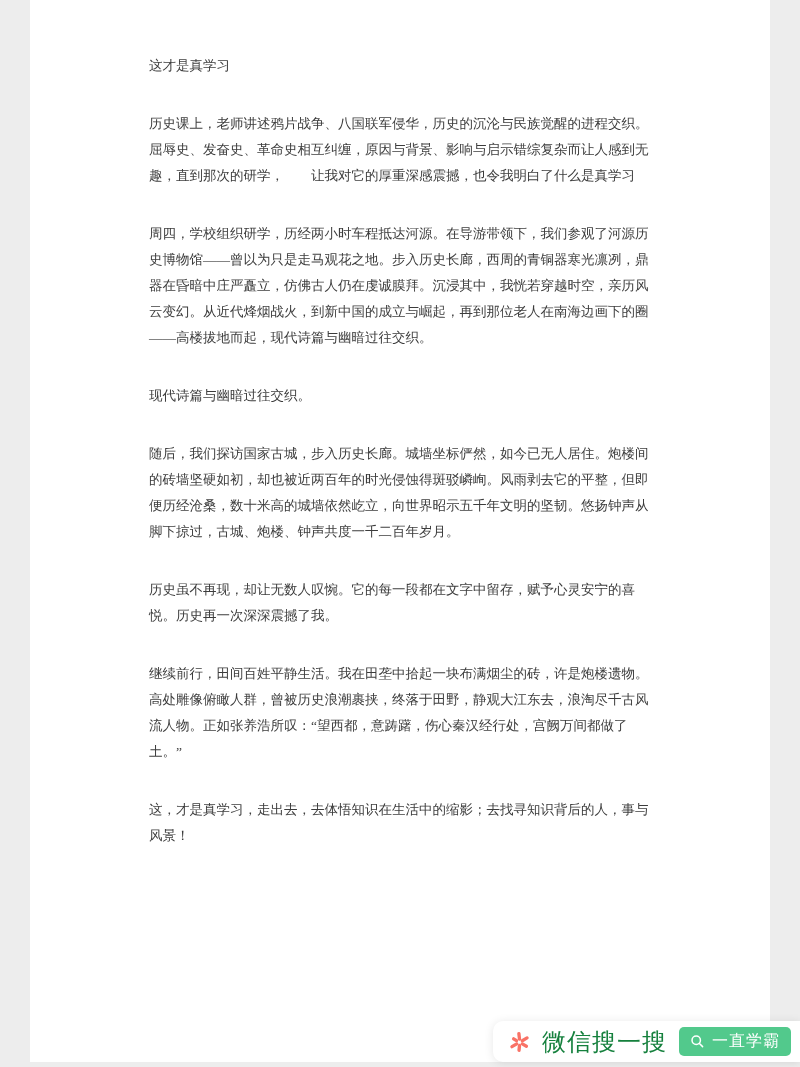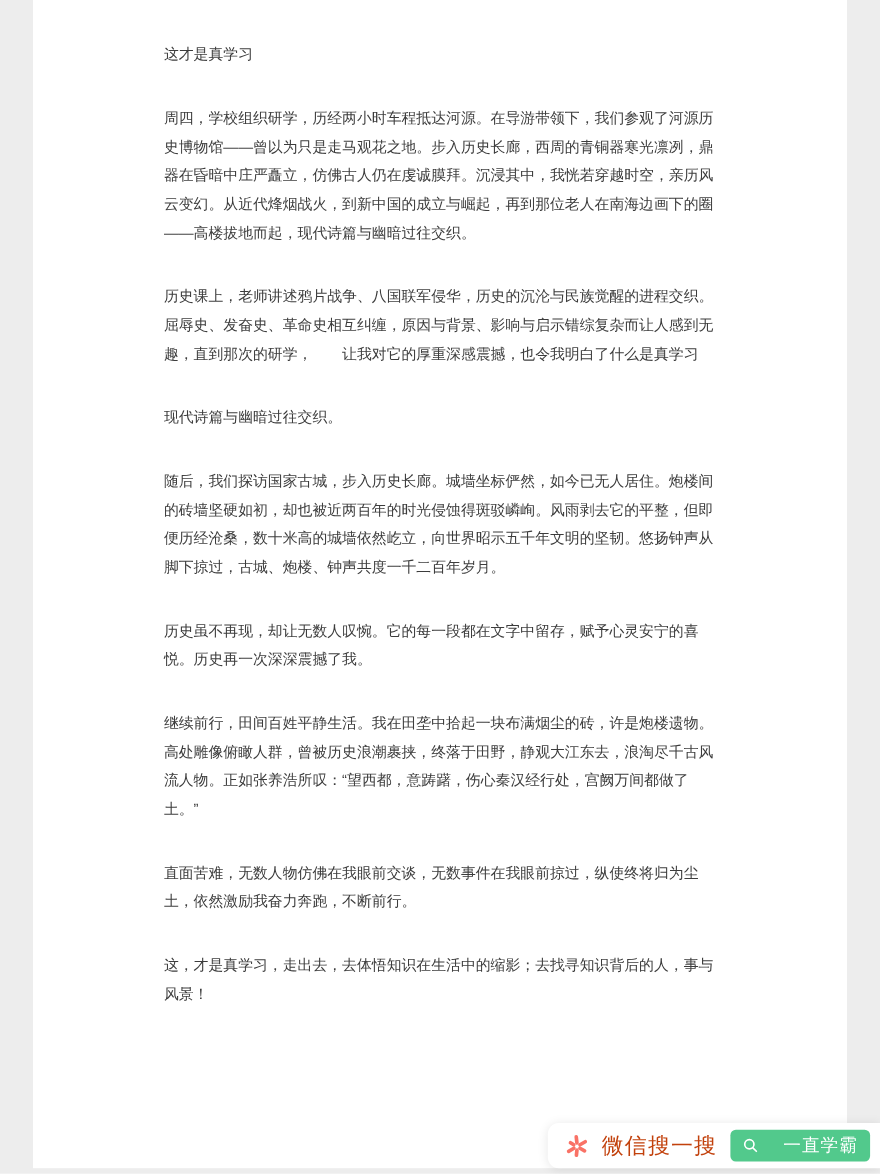--- a/index.html
+++ b/index.html
@@ -6,71 +6,70 @@
   body{
     width:800px;height:1067px;position:relative;overflow:hidden;
     background:#ededed;
     font-family:"Liberation Sans", sans-serif;
   }
   .page{
     position:absolute;left:30px;top:0;width:740px;height:1062px;
     background:#ffffff;
   }
   .content{
-    width:502px;margin:0 auto;padding-top:37px;
+    width:502px;margin:16px auto;padding-top:37px;font-family:Liberation Serif, serif;
   }
   .para{
     margin:32px 0 0 0;
     font-size:13.5px;line-height:26px;color:#3c3c3c;
     text-align:left;word-break:break-all;
   }
   .para.title{margin-top:0;}
   .search-card{
     position:absolute;right:0;bottom:5px;height:41px;
     background:#ffffff;border-radius:10px 0 0 10px;
     display:flex;align-items:center;
     padding:0 9px 0 13px;
     box-shadow:0 1px 10px rgba(0,0,0,0.10);
   }
   .brand-icon{width:27px;height:27px;flex:0 0 auto;}
   .brand-label{
-    font-size:20px;color:#c2410c;margin:0 12px 0 9px;
+    font-size:24px;color:#15803d;margin:0 12px 0 9px;
     letter-spacing:1px;white-space:nowrap;
   }
   .search-btn{
-    display:flex;align-items:center;gap:22px;
+    display:flex;align-items:center;gap:7px;
     background:#52c98c;border:none;border-radius:5px;
     height:29px;padding:0 11px;cursor:pointer;
     color:#ffffff;font-size:16px;font-family:Liberation Sans, sans-serif;
     letter-spacing:1px;white-space:nowrap;
   }
   .magnifier{width:15px;height:15px;flex:0 0 auto;}
 </style>
 </head>
 <body>
 
 <div class="page">
   <div class="content">
     <p class="para title">这才是真学习</p>
     <div>
 
+        <p class="para">历史课上，老师讲述鸦片战争、八国联军侵华，历史的沉沦与民族觉醒的进程交织。屈辱史、发奋史、革命史相互纠缠，原因与背景、影响与启示错综复杂而让人感到无趣，直到那次的研学，　　让我对它的厚重深感震撼，也令我明白了什么是真学习</p>
+
         <p class="para">周四，学校组织研学，历经两小时车程抵达河源。在导游带领下，我们参观了河源历史博物馆——曾以为只是走马观花之地。步入历史长廊，西周的青铜器寒光凛冽，鼎器在昏暗中庄严矗立，仿佛古人仍在虔诚膜拜。沉浸其中，我恍若穿越时空，亲历风云变幻。从近代烽烟战火，到新中国的成立与崛起，再到那位老人在南海边画下的圈——高楼拔地而起，现代诗篇与幽暗过往交织。</p>
-
-        <p class="para">历史课上，老师讲述鸦片战争、八国联军侵华，历史的沉沦与民族觉醒的进程交织。屈辱史、发奋史、革命史相互纠缠，原因与背景、影响与启示错综复杂而让人感到无趣，直到那次的研学，　　让我对它的厚重深感震撼，也令我明白了什么是真学习</p>
 
         <p class="para">现代诗篇与幽暗过往交织。</p>
 
         <p class="para">随后，我们探访国家古城，步入历史长廊。城墙坐标俨然，如今已无人居住。炮楼间的砖墙坚硬如初，却也被近两百年的时光侵蚀得斑驳嶙峋。风雨剥去它的平整，但即便历经沧桑，数十米高的城墙依然屹立，向世界昭示五千年文明的坚韧。悠扬钟声从脚下掠过，古城、炮楼、钟声共度一千二百年岁月。</p>
 
 
         <p class="para">历史虽不再现，却让无数人叹惋。它的每一段都在文字中留存，赋予心灵安宁的喜悦。历史再一次深深震撼了我。</p>
 
         <p class="para">继续前行，田间百姓平静生活。我在田垄中拾起一块布满烟尘的砖，许是炮楼遗物。高处雕像俯瞰人群，曾被历史浪潮裹挟，终落于田野，静观大江东去，浪淘尽千古风流人物。正如张养浩所叹：“望西都，意踌躇，伤心秦汉经行处，宫阙万间都做了土。”</p>
 
-        <p class="para">直面苦难，无数人物仿佛在我眼前交谈，无数事件在我眼前掠过，纵使终将归为尘土，依然激励我奋力奔跑，不断前行。</p>
 
         <p class="para">这，才是真学习，走出去，去体悟知识在生活中的缩影；去找寻知识背后的人，事与风景！</p>
       </div>
   </div>
 </div>
 
 <div class="search-card">
   <svg class="brand-icon" viewBox="0 0 34 34">
     <g stroke="#f97266" stroke-width="4.2" stroke-linecap="round" fill="none">
       <line x1="17" y1="14" x2="16.2" y2="7"></line>

